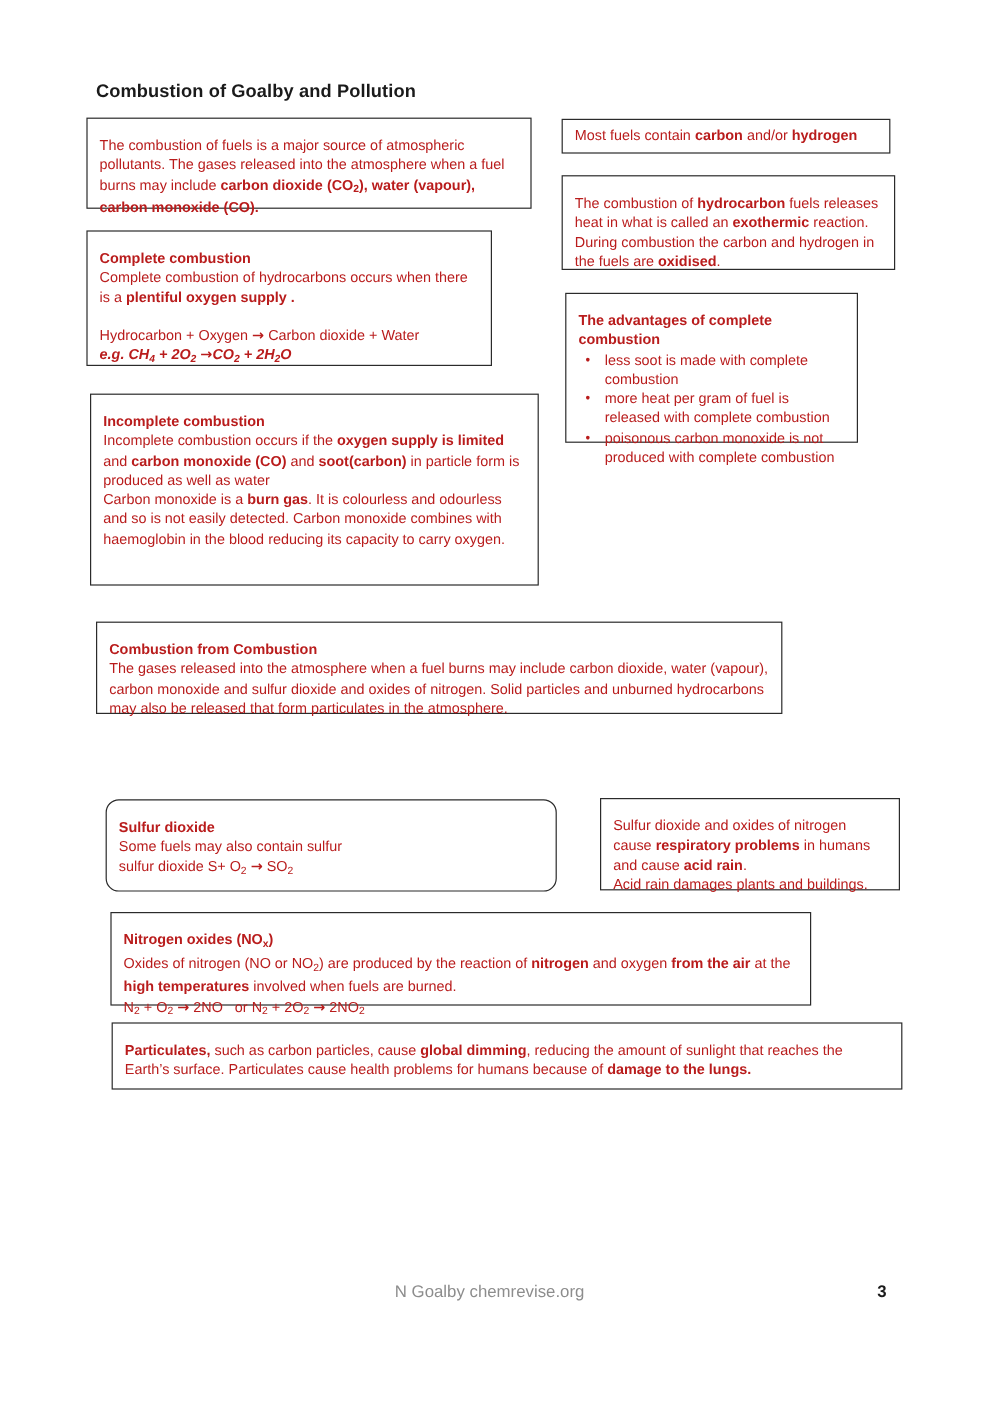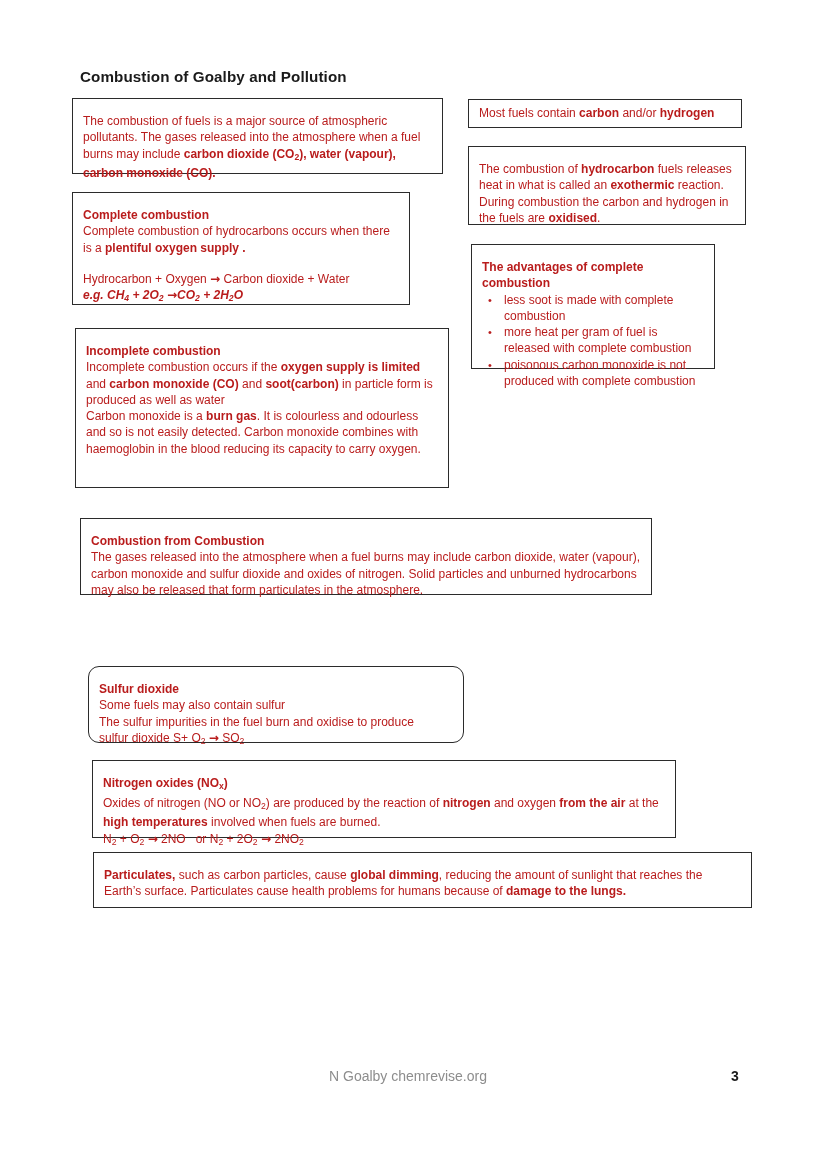--- a/index.html
+++ b/index.html
@@ -136,24 +136,27 @@
   </div>
 
   <div class="box" id="b-pollution">
     <div><b>Combustion from Combustion</b></div>
     <div>The gases released into the atmosphere when a fuel burns may include carbon dioxide, water (vapour), carbon monoxide and sulfur dioxide and oxides of nitrogen. Solid particles and unburned hydrocarbons may also be released that form particulates in the atmosphere.</div>
   </div>
 
   <div class="box" id="b-sulfur">
     <div><b>Sulfur dioxide</b></div>
     <div>Some fuels  may also contain  sulfur</div>
-    <div>The sulfur impurities in the fuel burn and oxidise to produce</div>
     <div>sulfur dioxide S+ O<sub>2</sub> <span class="arrow">→</span> SO<sub>2</sub></div>
   </div>
 
+  <div class="box" id="b-sulfur2">
+    <div>Sulfur dioxide and oxides of nitrogen cause <b>respiratory problems</b> in humans and cause <b>acid rain</b>.</div>
+    <div>Acid rain damages plants and buildings.</div>
+  </div>
 
   <div class="box" id="b-nox">
     <div><b>Nitrogen oxides (NO<sub>x</sub>)</b></div>
     <div>Oxides of nitrogen (NO or NO<sub>2</sub>) are produced by the reaction of <b>nitrogen</b> and oxygen <b>from the air</b> at the <b>high temperatures</b> involved when fuels are burned.</div>
     <div>N<sub>2</sub> + O<sub>2</sub> <span class="arrow">→</span> 2NO&nbsp;&nbsp; or N<sub>2</sub> + 2O<sub>2</sub> <span class="arrow">→</span> 2NO<sub>2</sub></div>
   </div>
 
   <div class="box" id="b-part">
     <span><b>Particulates,</b> such as carbon particles, cause <b>global dimming</b>, reducing the amount of sunlight that reaches the Earth’s surface. Particulates cause health problems for humans because of <b>damage to the lungs.</b></span>
   </div>

